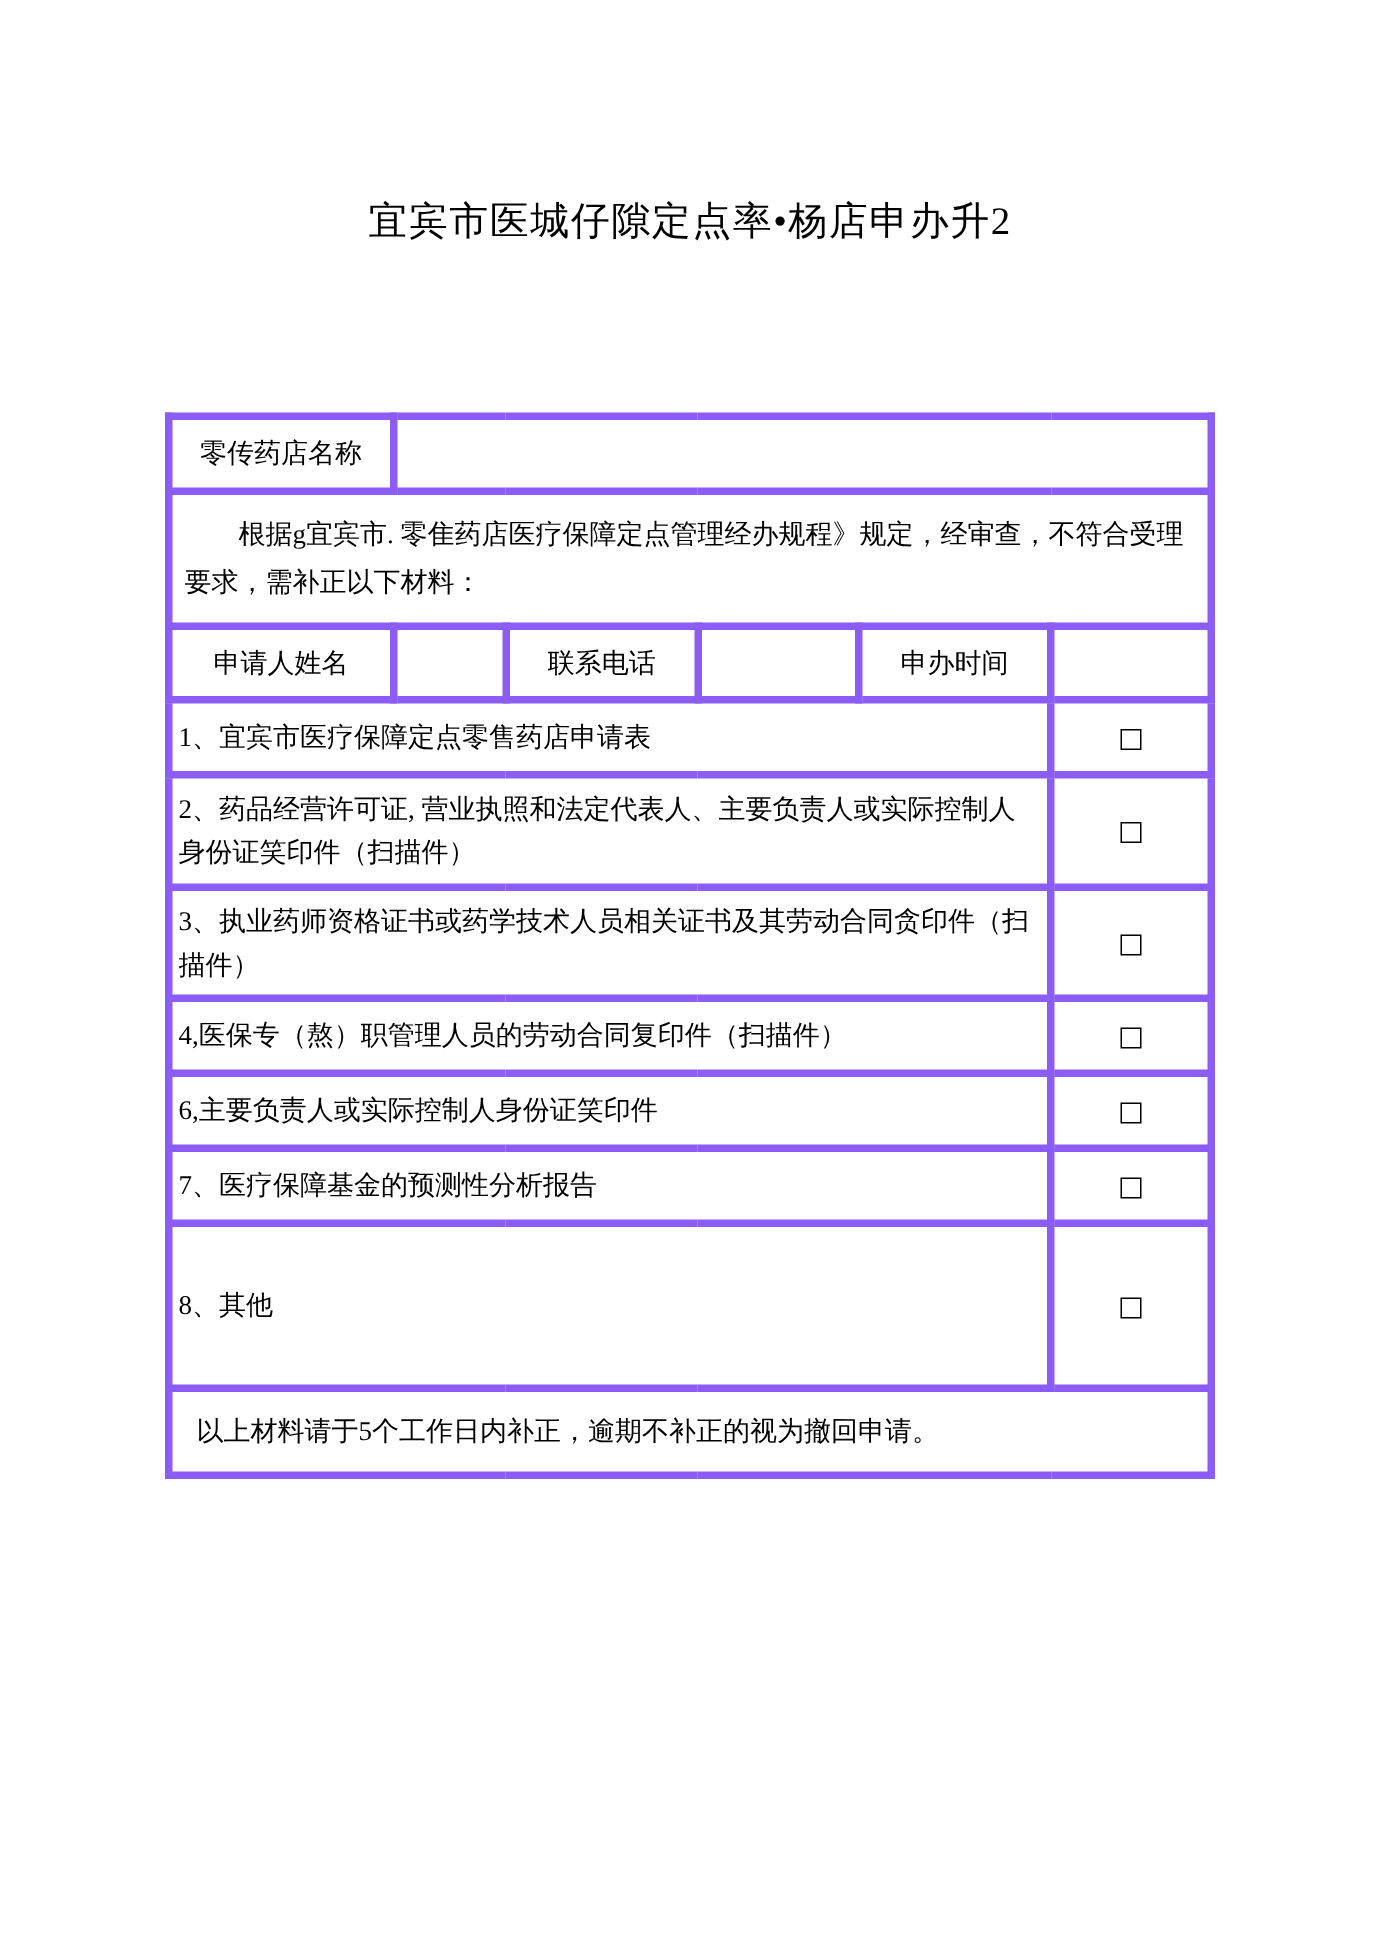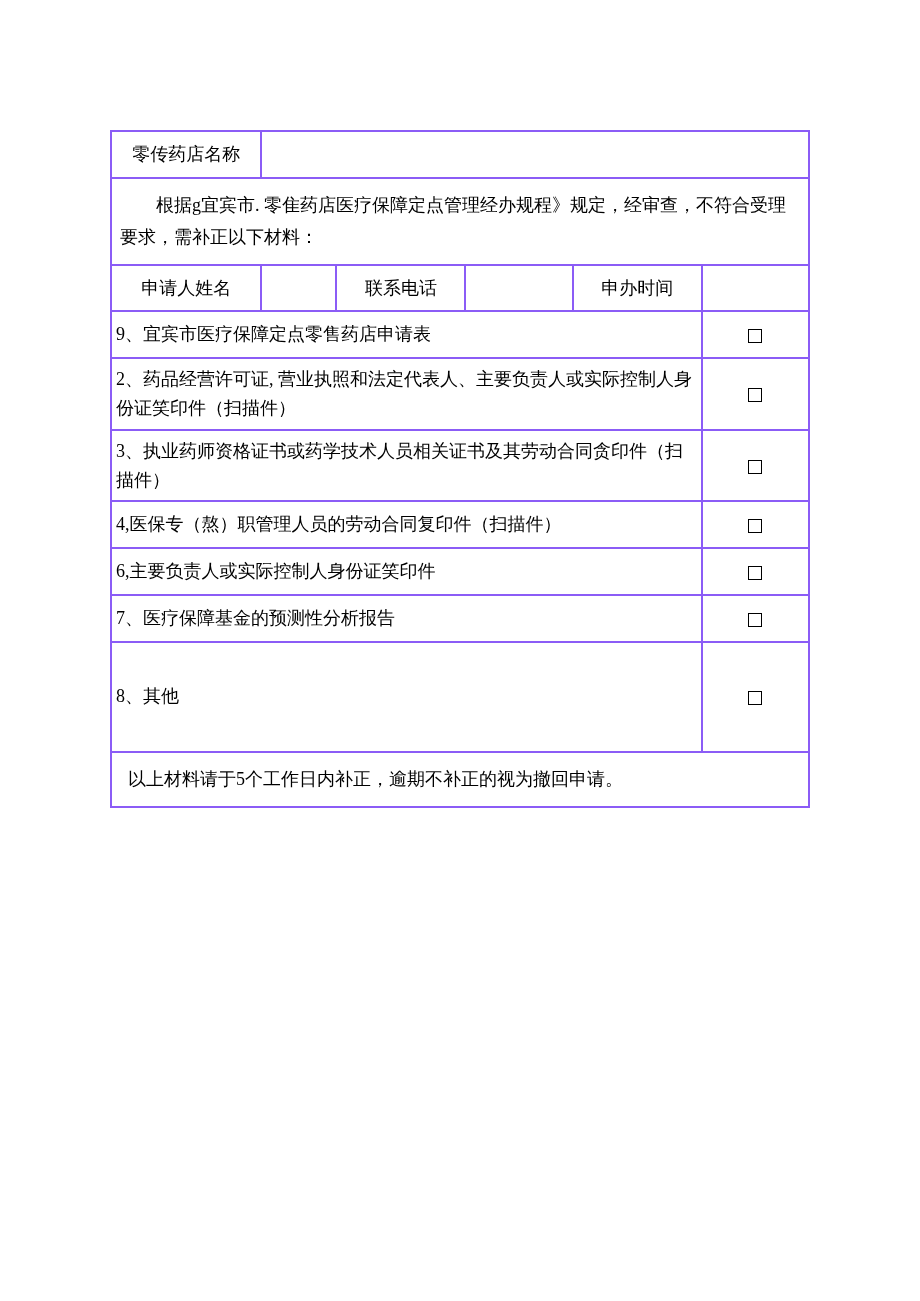--- a/index.html
+++ b/index.html
@@ -20,21 +20,21 @@
       font-weight: normal;
       margin-bottom: 110px;
       letter-spacing: 1px;
     }
     table {
       border-collapse: collapse;
       width: 100%;
       font-size: 18px;
     }
     td {
-      border: 2px solid #8b5cf6;
+      border: 5px solid #8b5cf6;
       padding: 8px 6px;
       vertical-align: middle;
       line-height: 1.6;
     }
     td.label {
       text-align: center;
       white-space: nowrap;
     }
     td.intro {
       padding: 10px 8px;
@@ -60,20 +60,21 @@
       width: 14px;
       height: 14px;
       border: 1.5px solid #000;
       vertical-align: middle;
     }
   </style>
 </head>
 <body>
 
 <div class="page">
+  <div class="title">宜宾市医城仔隙定点率•杨店申办升2</div>
 
   <table>
     <colgroup>
       <col style="width:140px">
       <col style="width:70px">
       <col style="width:120px">
       <col style="width:100px">
       <col style="width:120px">
       <col style="width:100px">
     </colgroup>
@@ -93,21 +94,21 @@
     <tr>
       <td class="label">申请人姓名</td>
       <td></td>
       <td class="label">联系电话</td>
       <td></td>
       <td class="label">申办时间</td>
       <td></td>
     </tr>
 
     <tr>
-      <td colspan="5" class="item">9、宜宾市医疗保障定点零售药店申请表</td>
+      <td colspan="5" class="item">1、宜宾市医疗保障定点零售药店申请表</td>
       <td class="checkbox"><span class="cb"></span></td>
     </tr>
     <tr>
       <td colspan="5" class="item">2、药品经营许可证, 营业执照和法定代表人、主要负责人或实际控制人身份证笑印件（扫描件）</td>
       <td class="checkbox"><span class="cb"></span></td>
     </tr>
     <tr>
       <td colspan="5" class="item">3、执业药师资格证书或药学技术人员相关证书及其劳动合同贪印件（扫描件）</td>
       <td class="checkbox"><span class="cb"></span></td>
     </tr>

